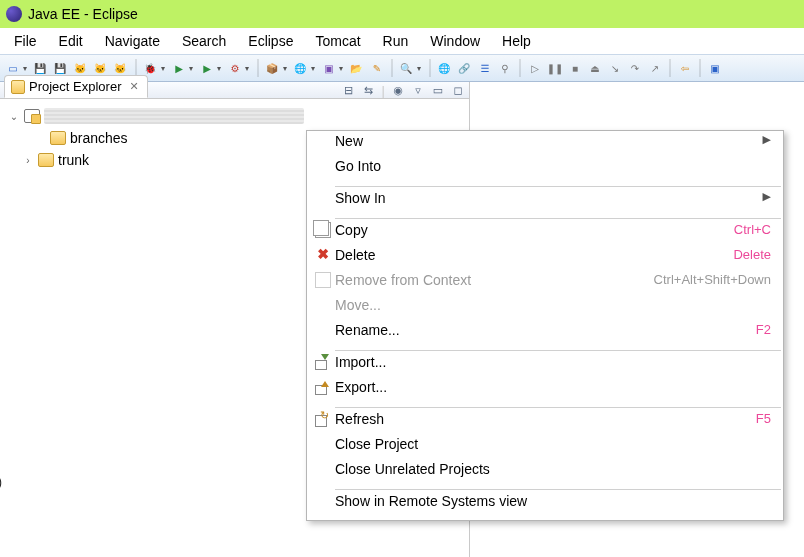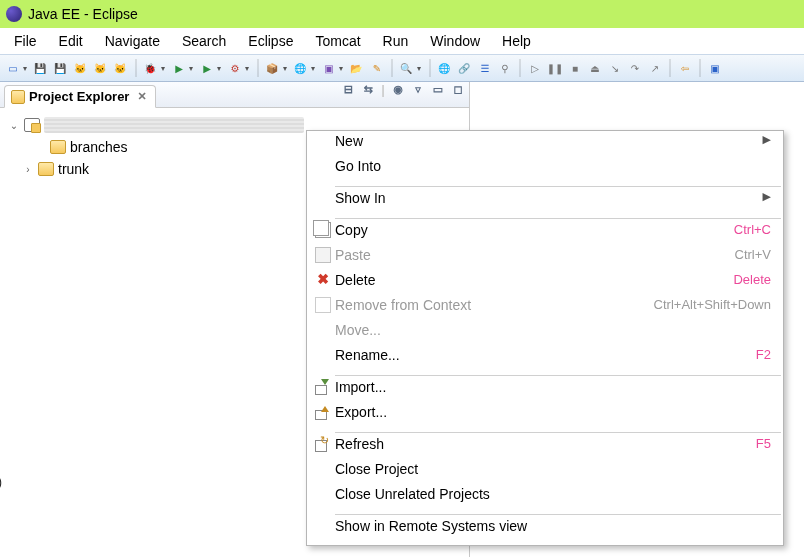--- a/index.html
+++ b/index.html
@@ -70,26 +70,25 @@
     display:flex;
     height: calc(100% - 28px - 26px - 28px);
   }
   .explorer {
     width: 470px;
     border-right: 1px solid #c9c9c9;
     display:flex; flex-direction:column;
     background:#fff;
   }
   .view-tab-row {
-    display:flex; align-items:flex-start;
-    height: 26px;
+    display:flex; align-items:flex-end;
+    height: 17px;
     background: linear-gradient(#fafcff,#e9eef6);
     border-bottom:1px solid #c9c9c9;
     padding-right:4px;
-    font-weight:bold;
   }
   .view-tab {
     display:flex; align-items:center;
     gap:4px;
     padding: 3px 8px 3px 6px;
     background: #fff;
     border: 1px solid #c9c9c9;
     border-bottom: 1px solid #fff;
     border-radius: 4px 4px 0 0;
     margin-left:4px; margin-top:3px;
@@ -367,27 +366,20 @@
     <span class="cm-sub">▶</span>
   </div>
   <div class="cm-sep"></div>
   <div class="cm-row">
     <span class="cm-icon">
         <span class="ic ic-copy"></span>
       </span>
     <span class="cm-label">Copy</span>
     <span class="cm-accel">Ctrl+C</span>
   </div>
-  <div class="cm-row disabled">
-    <span class="cm-icon">
-        <span class="ic ic-paste"></span>
-      </span>
-    <span class="cm-label">Paste</span>
-    <span class="cm-accel">Ctrl+V</span>
-  </div>
   <div class="cm-row">
     <span class="cm-icon">
         <span class="ic ic-del">✖</span>
       </span>
     <span class="cm-label">Delete</span>
     <span class="cm-accel">Delete</span>
   </div>
   <div class="cm-row disabled">
     <span class="cm-icon">
         <span class="ic" style="border:1px solid #ccc"></span>

